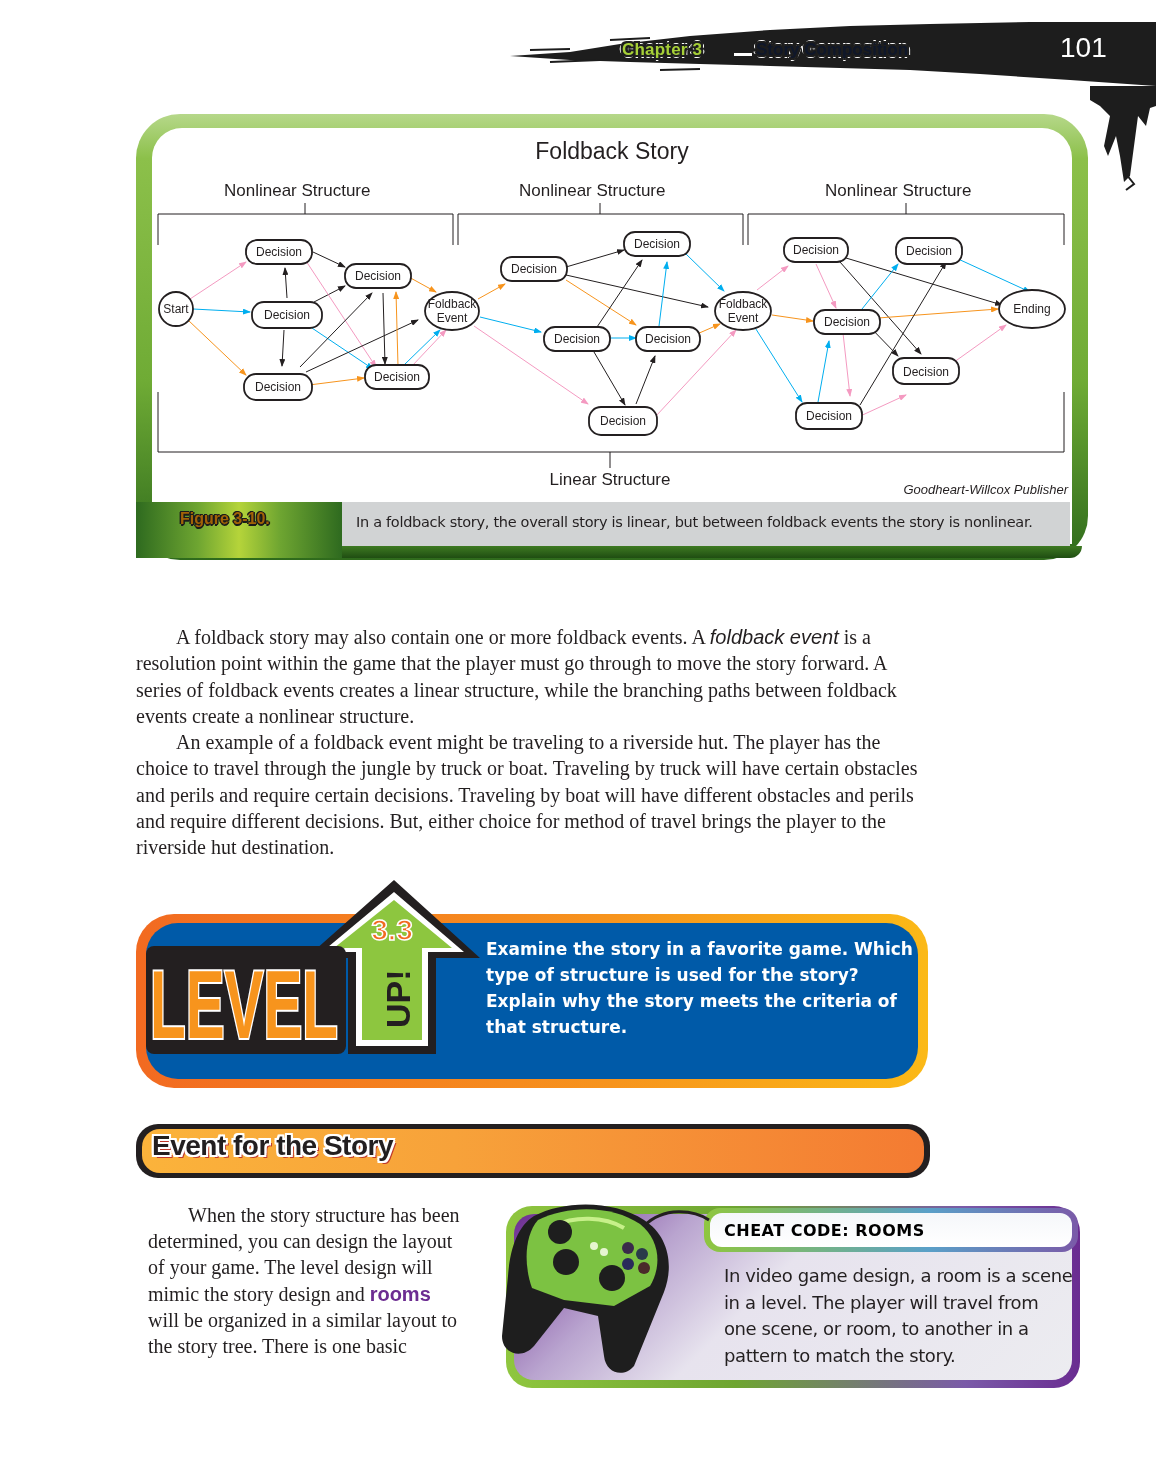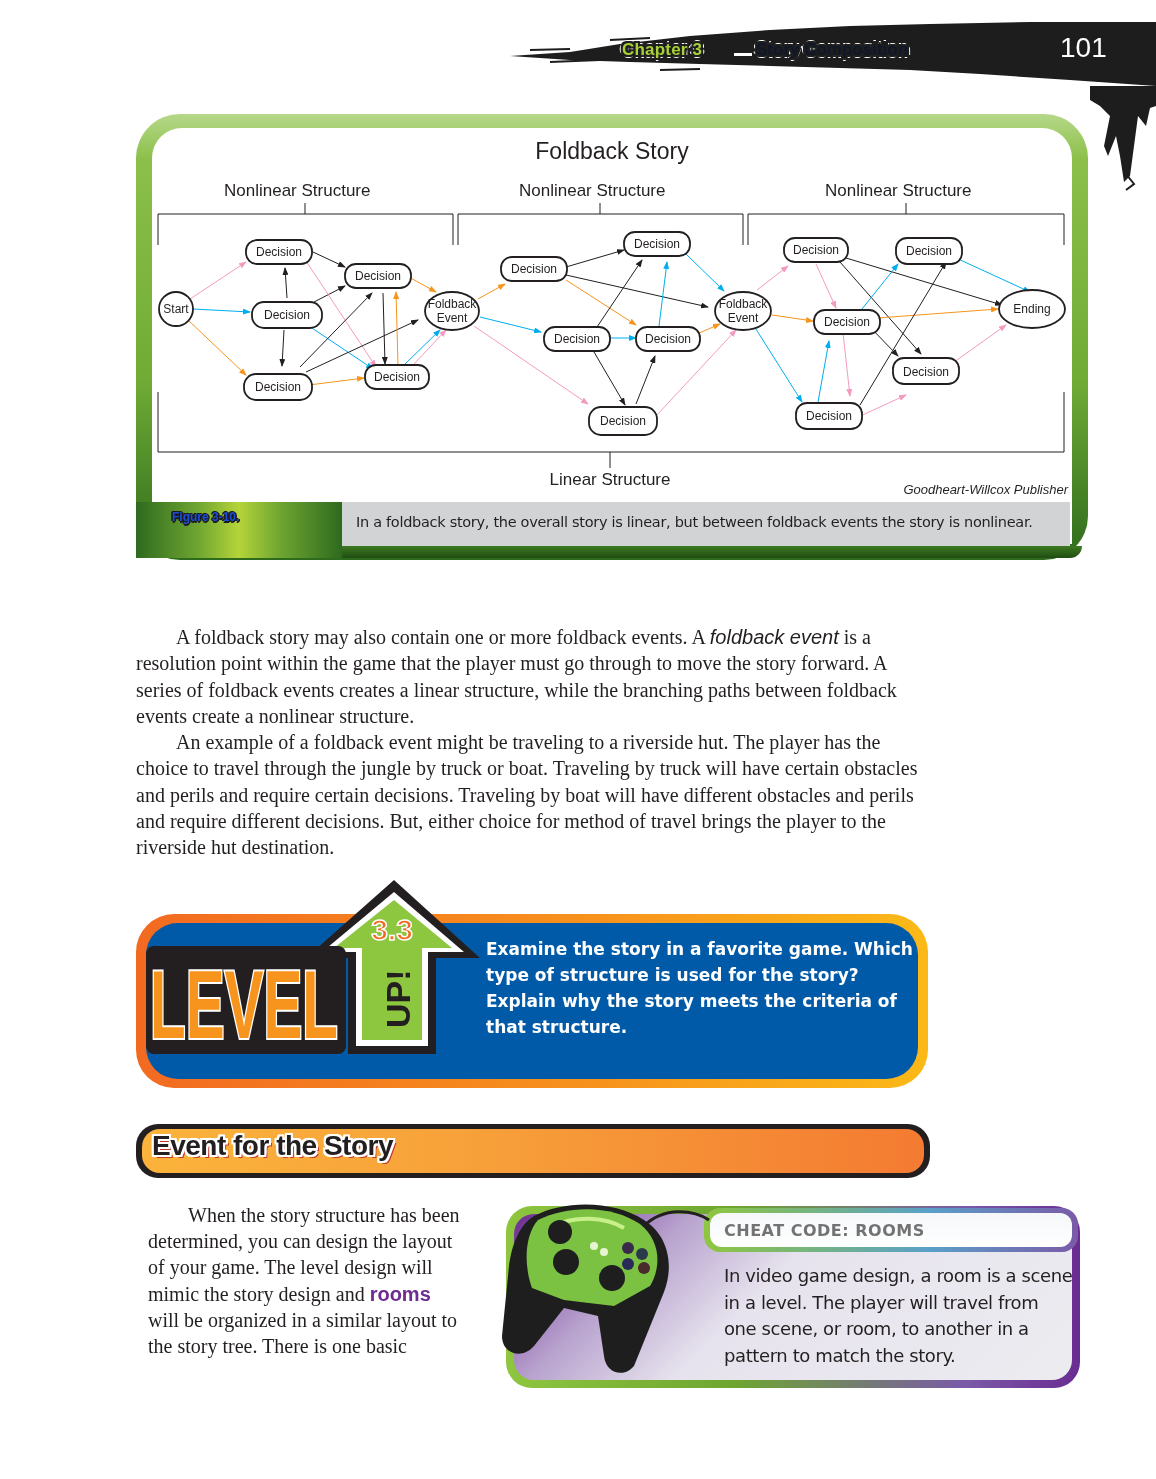--- a/index.html
+++ b/index.html
@@ -19,21 +19,21 @@
   .fig-frame{left:136px;top:114px;width:952px;height:446px;border-radius:44px;
     background:linear-gradient(180deg,#b6d88a 0%,#8cc04a 10%,#6fab35 60%,#2f6b1c 100%);}
   .fig-inner{left:152px;top:128px;width:920px;height:416px;background:#ffffff;border-radius:30px 30px 0 0;}
   .fig-title{left:152px;top:138px;width:920px;text-align:center;font-family:"Liberation Sans",sans-serif;font-size:23px;color:#231f20;}
   .nl-label{font-family:"Liberation Sans",sans-serif;font-size:17px;color:#231f20;}
   .linear-label{left:500px;top:470px;width:220px;text-align:center;font-family:"Liberation Sans",sans-serif;font-size:17px;}
   .credit{left:800px;top:482px;width:268px;text-align:right;font-family:"Liberation Sans",sans-serif;font-style:italic;font-size:13px;color:#231f20;}
   .caption-bar{left:342px;top:502px;width:728px;height:44px;background:#d1d3d4;}
   .caption-text{left:356px;top:514px;font-family:"DejaVu Sans",sans-serif;font-size:14.5px;color:#231f20;letter-spacing:-0.3px;}
   .fig-label-bg{left:136px;top:502px;width:206px;height:56px;background:linear-gradient(90deg,#2e6a1f 0%,#6ea531 30%,#b5d43a 50%,#6ea531 70%,#2e6a1f 100%);}
-  .fig-label{left:172px;top:510px;font-family:"Liberation Sans",sans-serif;font-weight:bold;font-size:12px;color:#1d4ed8;
+  .fig-label{left:180px;top:510px;font-family:"Liberation Sans",sans-serif;font-weight:bold;font-size:16px;color:#a16207;
     text-shadow:-1.5px 0 #1b1b1b,1.5px 0 #1b1b1b,0 -1.5px #1b1b1b,0 1.5px #1b1b1b,-1px -1px #1b1b1b,1px 1px #1b1b1b;}
   .fig-bottom{left:342px;top:546px;width:740px;height:12px;background:linear-gradient(180deg,#3e7a22,#1f4d12);border-radius:0 0 30px 0;}
 
   .diagram{left:152px;top:200px;width:920px;height:280px;}
 
   
   .body-para{left:136px;width:790px;font-size:20px;line-height:26.3px;color:#231f20;}
   .body-para p{margin:0;text-indent:40px;}
   .term{font-family:"Liberation Sans",sans-serif;font-weight:normal;font-style:italic;}
 
@@ -51,21 +51,21 @@
 
   .body2{left:136px;top:1190px;width:340px;font-size:20px;line-height:26.2px;color:#231f20;}
   .body2 p{margin:12px;text-indent:40px;}
   .kw{font-family:"Liberation Sans",sans-serif;font-weight:bold;color:#6c2c91;}
 
   
   .cc-frame{left:506px;top:1206px;width:574px;height:182px;border-radius:26px;background:linear-gradient(90deg,#8fc63f 0%,#6ea531 40%,#7a5aa8 80%,#6a2c91 100%);}
   .cc-inner{left:514px;top:1214px;width:558px;height:166px;border-radius:20px;background:linear-gradient(135deg,#6c2c91 0%,#b9a4cf 25%,#e7e3ee 45%,#ececf0 100%);}
   .cc-head{left:704px;top:1208px;width:374px;height:44px;border-radius:16px;background:linear-gradient(90deg,#8fc63f,#5aa0c8 60%,#7a5aa8);}
   .cc-head-inner{left:710px;top:1213px;width:362px;height:34px;border-radius:12px;background:linear-gradient(180deg,#f5f7fa,#ffffff);}
-  .cc-title{left:724px;top:1221px;font-family:"DejaVu Sans",sans-serif;font-weight:bold;font-size:16px;color:#737373;letter-spacing:0.5px;}
+  .cc-title{left:724px;top:1221px;font-family:"DejaVu Sans",sans-serif;font-weight:bold;font-size:16px;color:#000000;letter-spacing:0.5px;}
   .cc-text{left:724px;top:1263px;width:350px;font-family:"DejaVu Sans",sans-serif;font-size:18px;line-height:26.5px;color:#231f20;letter-spacing:-0.4px;}
   .controller{left:494px;top:1196px;width:230px;height:180px;}
 </style>
 </head>
 <body>
 
 <svg class="abs grunge" viewBox="0 0 646 64" preserveAspectRatio="none">
   <path d="M0,34 L60,30 L110,22 L180,14 L260,8 L340,4 L420,2 L520,0 L646,0 L646,64 L560,58 L470,52 L400,48 L330,46 L260,44 L190,42 L120,40 L60,38 Z" fill="#1d1d1d"></path>
   <path d="M20,28 L60,27 M40,40 L90,38 M100,18 L140,16 M150,48 L190,47" stroke="#1d1d1d" stroke-width="2"></path>
 </svg>

